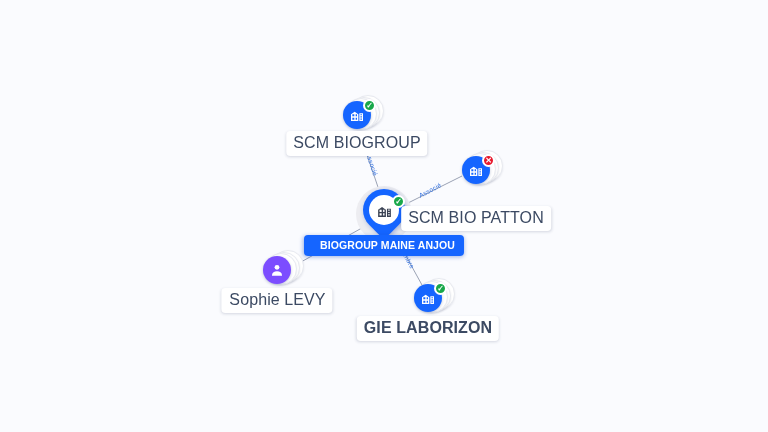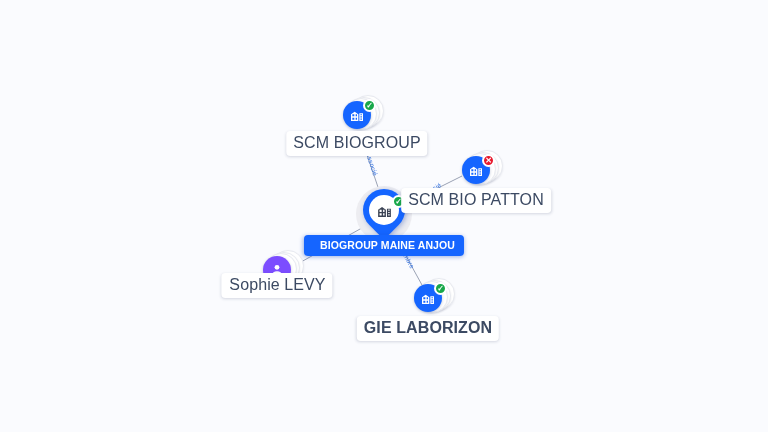--- a/index.html
+++ b/index.html
@@ -197,21 +197,21 @@
         <div class="stack" style="width: 30px; height: 30px; left: -11.8px; top: -16.6px;"></div>
         <div class="circle-node" style="width: 28px; height: 28px; left: -14px; top: -14px; background: rgb(21, 101, 255);">
           <svg class="ico" width="16" height="16" viewBox="0 0 24 24" fill="#ffffff">
             <path d="M2 20h7v-6l3.4-2.6L16 14v6h6v2H2z" opacity="0"></path>
             <path d="M3 21V11l5.5-4L14 11v10H3zm2-2h3v-3H5v3zm5 0h2v-3h-2v3zM5 14h3v-3H5v3zm5 0h2v-3h-2v3z"></path>
             <path d="M15.5 21V9.5h5.5V21h-5.5zm1.7-8.6h2.1v-1.7h-2.1v1.7zm0 3.3h2.1v-1.7h-2.1v1.7zm0 3.3h2.1v-1.7h-2.1v1.7z"></path>
           </svg>
         </div>
         <div class="badge ko" style="left: 6px; top: -16px;">✕</div>
       </div>
-      <div class="node-label" style="left: 476px; top: 188px;">SCM BIO PATTON</div>
+      <div class="node-label" style="left: 476px; top: 206px;">SCM BIO PATTON</div>
       <div class="node" style="left: 428px; top: 298px;">
         <div class="stack" style="width: 30px; height: 30px; left: -5.4px; top: -19.8px;"></div>
         <div class="stack" style="width: 30px; height: 30px; left: -8.6px; top: -18.2px;"></div>
         <div class="stack" style="width: 30px; height: 30px; left: -11.8px; top: -16.6px;"></div>
         <div class="circle-node" style="width: 28px; height: 28px; left: -14px; top: -14px; background: rgb(21, 101, 255);">
           <svg class="ico" width="16" height="16" viewBox="0 0 24 24" fill="#ffffff">
             <path d="M2 20h7v-6l3.4-2.6L16 14v6h6v2H2z" opacity="0"></path>
             <path d="M3 21V11l5.5-4L14 11v10H3zm2-2h3v-3H5v3zm5 0h2v-3h-2v3zM5 14h3v-3H5v3zm5 0h2v-3h-2v3z"></path>
             <path d="M15.5 21V9.5h5.5V21h-5.5zm1.7-8.6h2.1v-1.7h-2.1v1.7zm0 3.3h2.1v-1.7h-2.1v1.7zm0 3.3h2.1v-1.7h-2.1v1.7z"></path>
           </svg>
@@ -223,16 +223,16 @@
         <div class="stack" style="width: 30px; height: 30px; left: -5.4px; top: -19.8px;"></div>
         <div class="stack" style="width: 30px; height: 30px; left: -8.6px; top: -18.2px;"></div>
         <div class="stack" style="width: 30px; height: 30px; left: -11.8px; top: -16.6px;"></div>
         <div class="circle-node" style="width: 28px; height: 28px; left: -14px; top: -14px; background: rgb(124, 77, 255);">
           <svg class="ico" width="16" height="16" viewBox="0 0 24 24" fill="#ffffff">
             <circle cx="12" cy="8" r="3.6"></circle>
             <path d="M4.5 20c0-4 3.4-6.2 7.5-6.2S19.5 16 19.5 20v.6h-15V20z"></path>
           </svg>
         </div>
       </div>
-      <div class="node-label" style="left: 277px; top: 273px; padding-left: 8px;">Sophie LEVY</div>
+      <div class="node-label" style="left: 277px; top: 288px; padding-left: 8px;">Sophie LEVY</div>
     </div>
 
 </div>
 
 </body></html>

